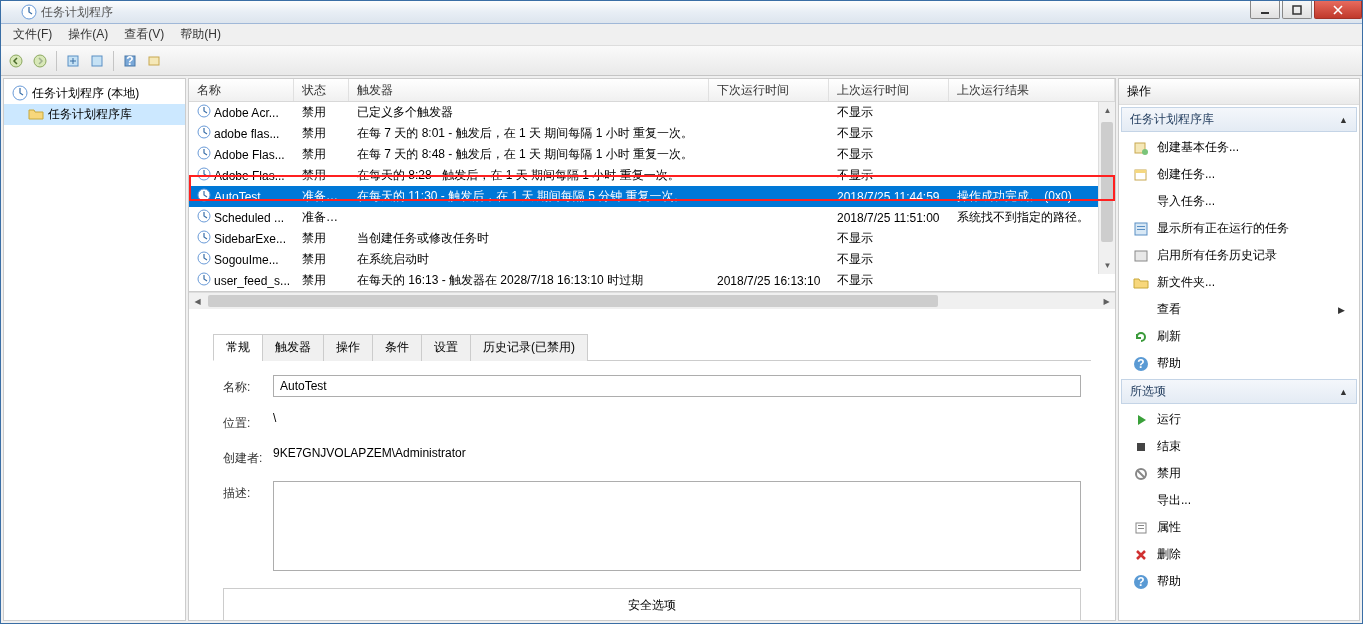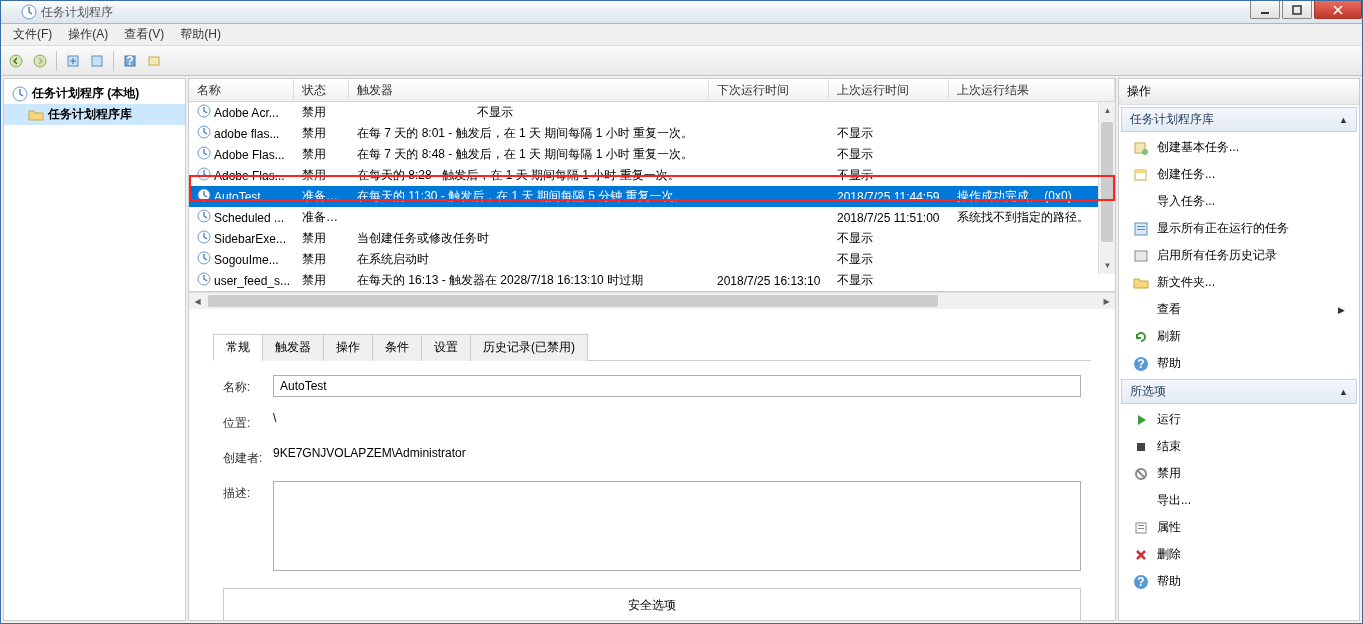--- a/index.html
+++ b/index.html
@@ -20,21 +20,21 @@
 .menu-item { padding: 2px 8px; color: #333; }
 
 
 .toolbar { height: 30px; background: linear-gradient(to bottom, #fafafa, #e9e9e9); border-bottom: 1px solid #c5c5c5; display: flex; align-items: center; padding: 0 4px; gap: 2px; }
 .tool-btn { width: 22px; height: 22px; display: flex; align-items: center; justify-content: center; border: 1px solid transparent; border-radius: 2px; }
 .tool-sep { width: 1px; height: 20px; background: #c5c5c5; margin: 0 3px; }
 
 
 .main { flex: 1; display: flex; overflow: hidden; }
 .left-pane { width: 183px; background: #fff; border: 1px solid #ccc; margin: 2px; padding: 4px 0; }
-.tree-item { display: flex; align-items: flex-end; padding: 2px 4px 2px 8px; gap: 4px; font-weight: bold; }
+.tree-item { display: flex; align-items: flex-start; padding: 2px 4px 2px 8px; gap: 4px; }
 .tree-item.child { padding-left: 24px; }
 .tree-item.selected { background: #cce8ff; }
 .tree-icon { width: 16px; height: 16px; display: inline-flex; align-items: center; justify-content: center; }
 
 .center-pane { flex: 1; display: flex; flex-direction: column; margin: 2px 0; border: 1px solid #ccc; background: #fff; overflow: hidden; }
 .task-header { display: flex; background: linear-gradient(to bottom, #fff, #f0f0f0); border-bottom: 1px solid #d8d8d8; height: 23px; align-items: center; }
 .th { padding: 0 8px; border-right: 1px solid #e0e0e0; height: 100%; display: flex; align-items: center; color: #333; }
 .th-name { width: 105px; }
 .th-status { width: 55px; }
 .th-trigger { width: 360px; }
@@ -199,20 +199,21 @@
         <div class="task-rows" id="task-rows">
             <div class="task-row">
               <div class="td td-name">
                 <span><svg class="clock" viewBox="0 0 14 14">
                     <circle cx="7" cy="7" r="6" fill="#fff" stroke="#6a9bd8"></circle>
                     <path d="M7 3 L7 7 L10 9" stroke="#3b6fa8" fill="none" stroke-width="1.2"></path>
                   </svg></span>
                 <span>Adobe Acr...</span>
               </div>
               <div class="td td-status">禁用</div>
+              <div class="td td-trigger">已定义多个触发器</div>
               <div class="td td-next"></div>
               <div class="td td-last">不显示</div>
               <div class="td td-result"></div>
             </div>
             <div class="task-row">
               <div class="td td-name">
                 <span><svg class="clock" viewBox="0 0 14 14">
                     <circle cx="7" cy="7" r="6" fill="#fff" stroke="#6a9bd8"></circle>
                     <path d="M7 3 L7 7 L10 9" stroke="#3b6fa8" fill="none" stroke-width="1.2"></path>
                   </svg></span>

